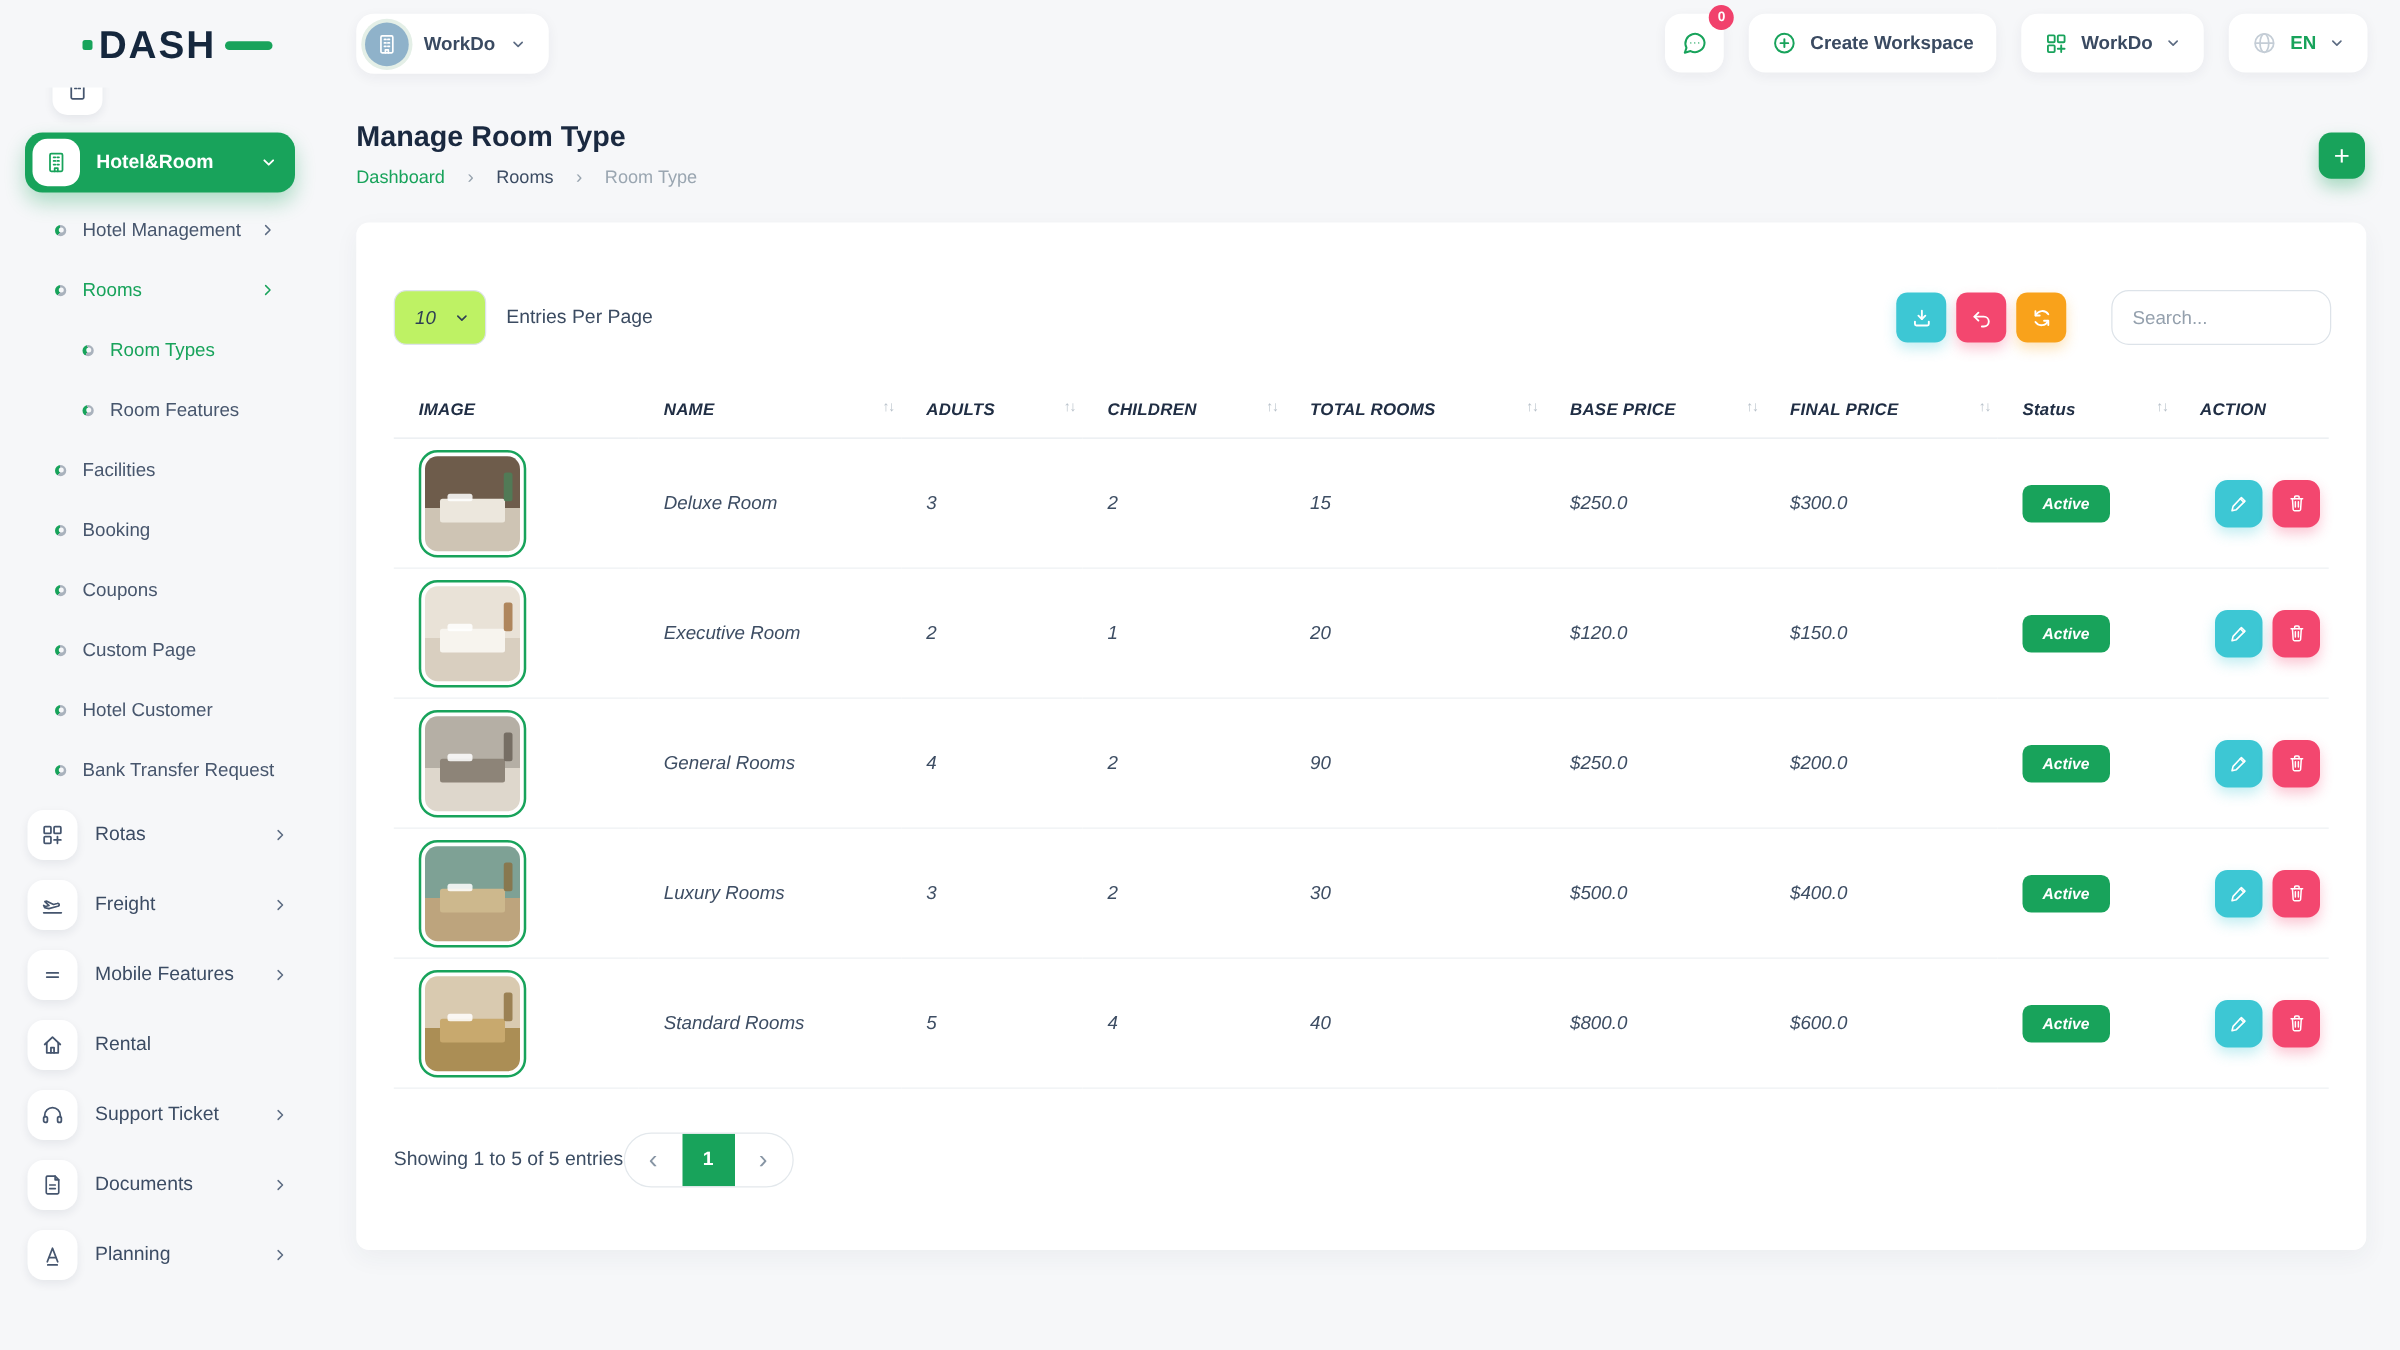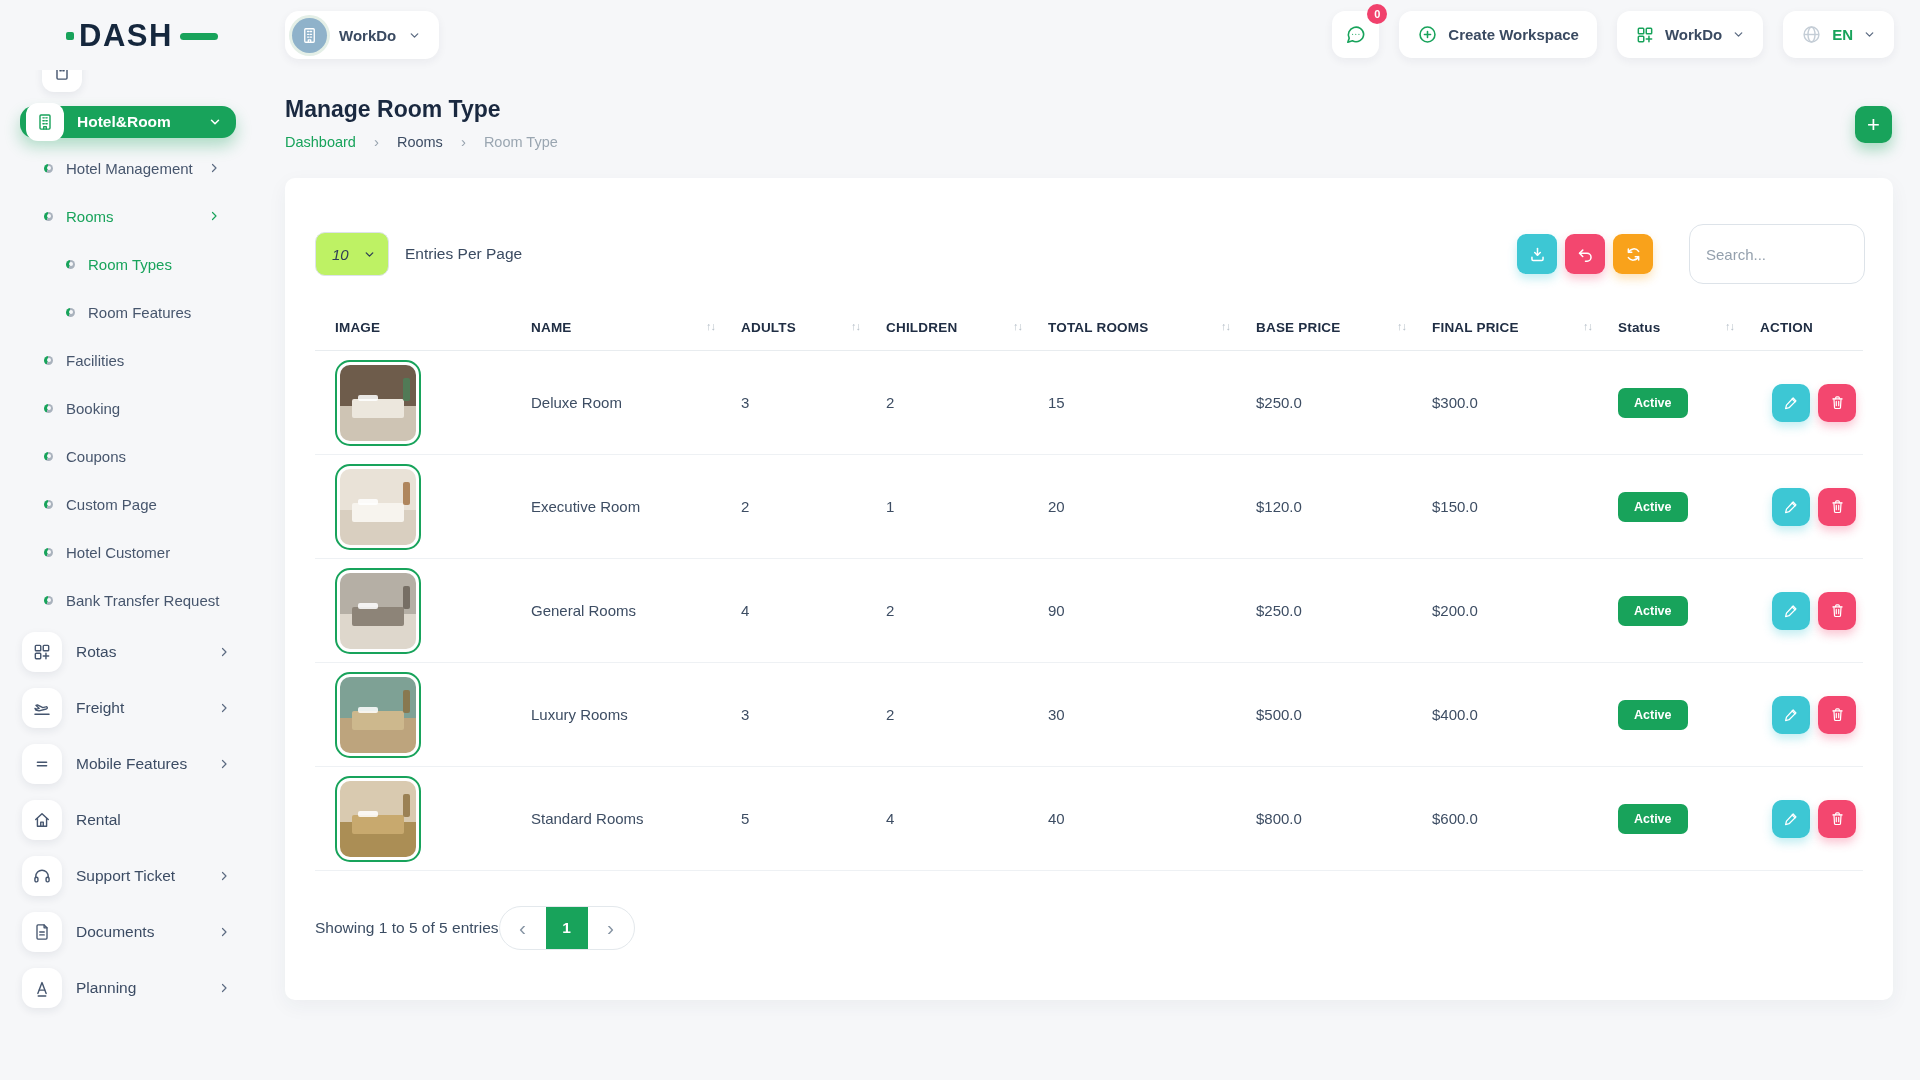--- a/index.html
+++ b/index.html
@@ -32,21 +32,21 @@
   .tb-square { width:47px; padding:0; justify-content:center; position:relative; }
   .badge-dot { position:absolute; top:-7px; right:-8px; min-width:20px; height:20px; border-radius:50%;
     background:#f1416c; color:#fff; font-size:11px; font-weight:700; display:flex; align-items:center; justify-content:center; }
   .lang-green { color:#18a35b; font-weight:700; }
 
   
   .sidebar { position:absolute; left:20px; top:70px; width:218px; height:1010px; z-index:5; }
   .clipped-icon { position:absolute; left:22px; top:-18px; width:40px; height:40px; background:#fff; border-radius:12px;
     display:flex; align-items:center; justify-content:center; box-shadow:0 3px 8px rgba(30,40,70,.08); z-index:1; }
 
-  .active-pill { position:relative; margin-top:36px; height:32px; width:216px; background:#18a35b; border-radius:14px;
+  .active-pill { position:relative; margin-top:36px; height:48px; width:216px; background:#18a35b; border-radius:14px;
     display:flex; align-items:center; box-shadow:0 8px 16px rgba(23,163,91,.32); }
   .active-pill .icon-box { width:38px; height:38px; background:#fff; border-radius:12px; margin-left:6px;
     display:flex; align-items:center; justify-content:center; }
   .active-pill .lbl { color:#fff; font-size:15.5px; font-weight:700; margin-left:13px; flex:1; }
   .active-pill .chev { margin-right:14px; color:#fff; }
 
   .submenu { margin-top:6px; }
   .sub-item { height:48px; display:flex; align-items:center; padding-left:24px; cursor:pointer; }
   .sub-item.lv2 { padding-left:46px; }
   .bullet { width:9px; height:9px; border-radius:50%; position:relative; flex:none;
@@ -81,27 +81,27 @@
 
   .controls { position:absolute; left:30px; right:28px; top:54px; height:44px; display:flex; align-items:center; }
   .entries-select { width:74px; height:44px; border:1px solid #dde3e9; border-radius:10px; background:#bef264;
     display:flex; align-items:center; justify-content:space-between; padding:0 12px 0 16px; font-size:15px; color:#2f3f55;font-style:italic; }
   .entries-select .chev { color:#2f3f55; }
   .entries-label { margin-left:16px; font-size:15.5px; font-weight:400; color:#3b4b61; flex:1; }
   .tool-btn { width:40px; height:40px; border-radius:9px; display:flex; align-items:center; justify-content:center; color:#fff; margin-left:8px; }
   .tool-btn.teal { background:#3dc7d4; box-shadow:0 5px 10px rgba(61,199,212,.3); }
   .tool-btn.pink { background:#f3476f; box-shadow:0 5px 10px rgba(243,71,111,.3); }
   .tool-btn.orange { background:#f9a21b; box-shadow:0 5px 10px rgba(249,162,27,.3); }
-  .search-input { margin-left:36px; width:176px; height:60px; border:1px solid #dde3e9; border-radius:14px;
+  .search-input { margin-left:36px; width:176px; height:44px; border:1px solid #dde3e9; border-radius:14px;
     padding:0 16px; font-size:15px; color:#3d4d63; outline:none; background:#fff; }
   .search-input::placeholder { color:#94a0ad; }
 
   
   .tbl-wrap { position:absolute; left:30px; right:30px; top:125px; }
-  table { width:100%; border-collapse:collapse; table-layout:fixed; }
+  table { width:100%; border-collapse:collapse; table-layout:fixed;font-style:italic; }
   th { text-align:left; padding:17px 0 15px 20px; font-size:13.5px; font-weight:700; color:#202e44;
     letter-spacing:.2px; border-bottom:1px solid #e8ecef; }
   th .sort { float:right; margin-right:6px; color:#b7c0c9; font-size:11px; letter-spacing:-1px; font-weight:400; }
   td { height:104px; border-bottom:1px solid #eef1f4; padding-left:20px; font-size:15px; color:#3d4d63; vertical-align:middle; }
 
   .room-thumb { width:86px; height:86px; border:2px solid #18a35b; border-radius:15px; padding:3px; background:#fff; }
   .room-photo { width:100%; height:100%; border-radius:10px; position:relative; overflow:hidden; }
   .rp-furniture { position:absolute; left:16%; right:16%; top:46%; height:24%; border-radius:2px; }
   .rp-pillow { position:absolute; left:24%; top:40%; width:26%; height:8%; background:#fff; opacity:.85; border-radius:2px; }
   .rp-accent { position:absolute; right:8%; top:18%; width:9%; height:30%; border-radius:2px; opacity:.9; }

